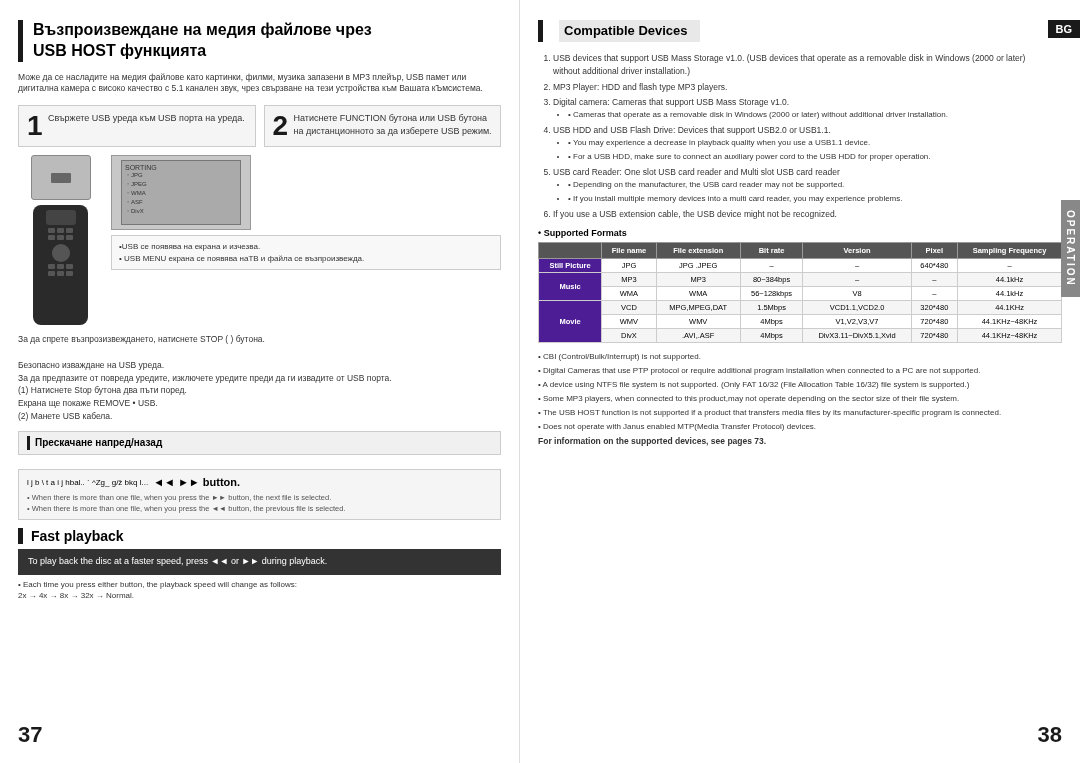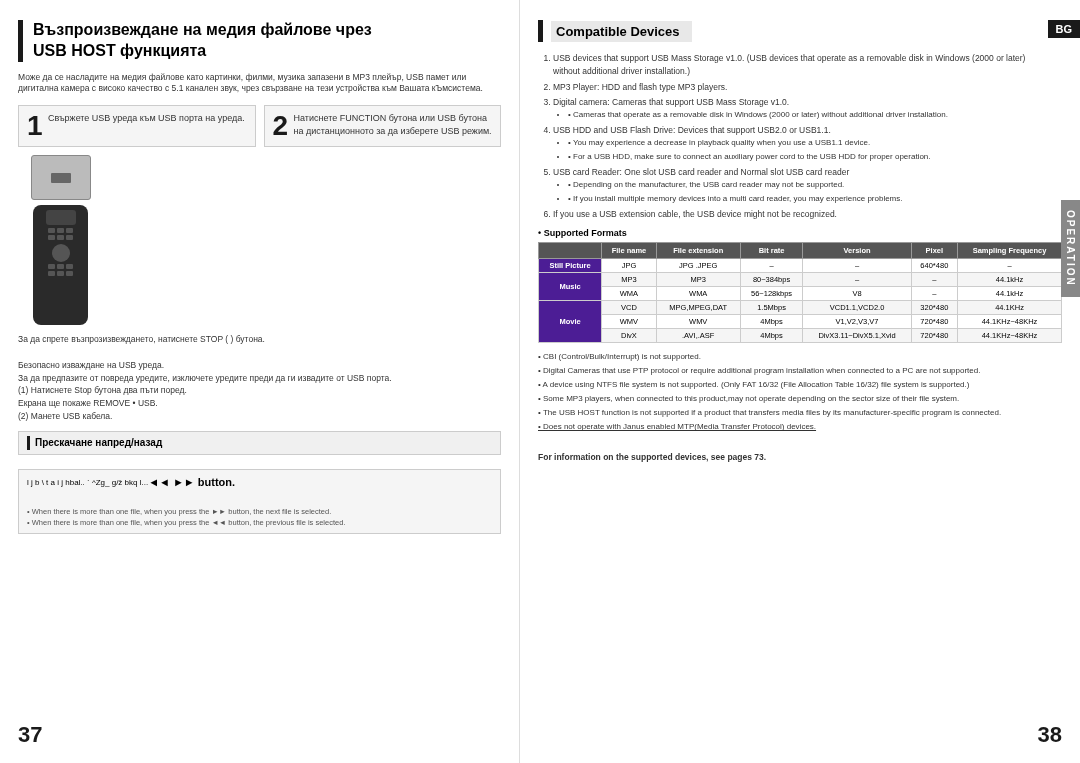--- a/index.html
+++ b/index.html
@@ -207,21 +207,22 @@
       background: #f5f5f5;
       border: 1px solid #ccc;
       padding: 5px 8px;
       font-size: 8px;
       line-height: 1.4;
     }
 
     .skip-row {
       display: flex;
       align-items: center;
-      margin-bottom: 17px;
+      gap: 5px;
+      margin-bottom: 3px;
     }
 
     .button-symbol {
       font-size: 11px;
       font-weight: bold;
     }
 
     
     .fast-section {
       margin-top: 5px;
@@ -271,22 +272,21 @@
       bottom: 15px;
       right: 18px;
       font-size: 22px;
       font-weight: bold;
       color: #1a1a1a;
     }
 
     
     .compatible-header {
       display: flex;
-      align-items: center;
-      gap: 0;
+      gap: 8px;
       margin-bottom: 10px;
     }
 
     .compatible-bar {
       width: 5px;
       height: 22px;
       background: #1a1a1a;
       margin-right: 8px;
     }
 
@@ -434,20 +434,37 @@
           <div class="remote-btn"></div>
         </div>
         <div class="remote-btn-row">
           <div class="remote-btn"></div>
           <div class="remote-btn"></div>
           <div class="remote-btn"></div>
         </div>
       </div>
     </div>
 
+    <div class="notes-section">
+
+      <div style="width:140px;height:75px;background:#c8c8c8;border:1px solid #999;margin-bottom:5px;display:flex;align-items:center;justify-content:center;">
+        <div style="width:120px;height:65px;background:#aaa;border:1px solid #777;font-size:7px;padding:3px;color:#333;">
+          <div>SORTING</div>
+          <div style="font-size:6px;">・JPG</div>
+          <div style="font-size:6px;">・JPEG</div>
+          <div style="font-size:6px;">・WMA</div>
+          <div style="font-size:6px;">・ASF</div>
+          <div style="font-size:6px;">・DivX</div>
+        </div>
+      </div>
+      <div class="note-box">
+        <div style="white-space:pre-line;">•USB  се появява на екрана и изчезва.
+• USB MENU екрана се появява наТВ и файла се възпроизвежда.</div>
+      </div>
+    </div>
   </div>
 
   <div class="stop-section">
     <div style="white-space:pre-line;">За да спрете възпрозизвеждането, натиснете STOP ( ) бутона.
 
 Безопасно изваждане на USB уреда.
 За да предпазите от повреда уредите, изключете уредите преди да ги извадите от USB порта.
 (1) Натиснете Stop бутона два пъти поред.
 Екрана ще покаже REMOVE • USB.
 (2) Манете USB кабела.</div>
@@ -461,20 +478,28 @@
     <div class="skip-box">
       <div class="skip-row">
         <span>l j b \ t a i j h‌bal.. ` ^Zg_  g/ž bkq l...</span>
         <span class="button-symbol">◄◄ ►► button.</span>
       </div>
       <div style="font-size:7.5px;color:#555;">• When there is more than one file, when you press the ►► button, the next file is selected.</div>
       <div style="font-size:7.5px;color:#555;">• When there is more than one file, when you press the ◄◄ button, the previous file is selected.</div>
     </div>
   </div>
 
+  <div class="fast-section">
+    <div class="fast-header">
+      <span class="fast-title">Fast playback</span>
+    </div>
+    <div class="fast-box">To play back the disc at a faster speed, press ◄◄ or ►► during playback.</div>
+    <div class="fast-note" style="white-space:pre-line;">• Each time you press either button, the playback speed will change as follows:
+2x → 4x → 8x → 32x → Normal.</div>
+  </div>
 
   <div class="page-num-left">37</div>
 </div>
 
 <div class="page-right">
 
   <div class="bg-badge">BG</div>
 
   <div class="operation-badge">OPERATION</div>
 
@@ -494,21 +519,21 @@
         </ul>
       </li>
       <li>
         <span>USB HDD and USB Flash Drive: Devices that support USB2.0 or USB1.1.</span>
         <ul>
           <li>• You may experience a decrease in playback quality when you use a USB1.1 device.</li>
           <li>• For a USB HDD, make sure to connect an auxiliary power cord to the USB HDD for proper operation.</li>
         </ul>
       </li>
       <li>
-        <span>USB card Reader: One slot USB card reader and Normal slot USB card reader</span>
+        <span>USB card Reader: One slot USB card reader and Multi slot USB card reader</span>
         <ul>
           <li>• Depending on the manufacturer, the USB card reader may not be supported.</li>
           <li>• If you install multiple memory devices into a multi card reader, you may experience problems.</li>
         </ul>
       </li>
       <li><span>If you use a USB extension cable, the USB device might not be recognized.</span></li>
     </ol>
   </div>
 
   <div class="supported-formats">
@@ -581,19 +606,19 @@
     </table>
   </div>
 
   <div class="bottom-notes">
     <div id="bottom-notes-list">
         <p style="margin-bottom: 2px; font-size: 8px; line-height: 1.5;">• CBI (Control/Bulk/Interrupt) is not supported.</p>
         <p style="margin-bottom: 2px; font-size: 8px; line-height: 1.5;">• Digital Cameras that use PTP protocol or require additional program installation when connected to a PC are not supported.</p>
         <p style="margin-bottom: 2px; font-size: 8px; line-height: 1.5;">• A device using NTFS file system is not supported. (Only FAT 16/32 (File Allocation Table 16/32) file system is supported.)</p>
         <p style="margin-bottom: 2px; font-size: 8px; line-height: 1.5;">• Some MP3 players, when connected to this product,may not operate depending on the sector size of their file system.</p>
         <p style="margin-bottom: 2px; font-size: 8px; line-height: 1.5;">• The USB HOST function is not supported if a product that transfers media files by its manufacturer-specific program is connected.</p>
-        <p style="margin-bottom: 18px; font-size: 8px; line-height: 1.5; text-decoration: underline;">• Does not operate with Janus enabled MTP(Media Transfer Protocol) devices.</p>
+        <p style="margin-bottom: 2px; font-size: 8px; line-height: 1.5;">• Does not operate with Janus enabled MTP(Media Transfer Protocol) devices.</p>
       </div>
     <div class="bold-note">For information on the supported devices, see pages 73.</div>
   </div>
 
   <div class="page-num-right">38</div>
 </div>
 
 </body></html>

